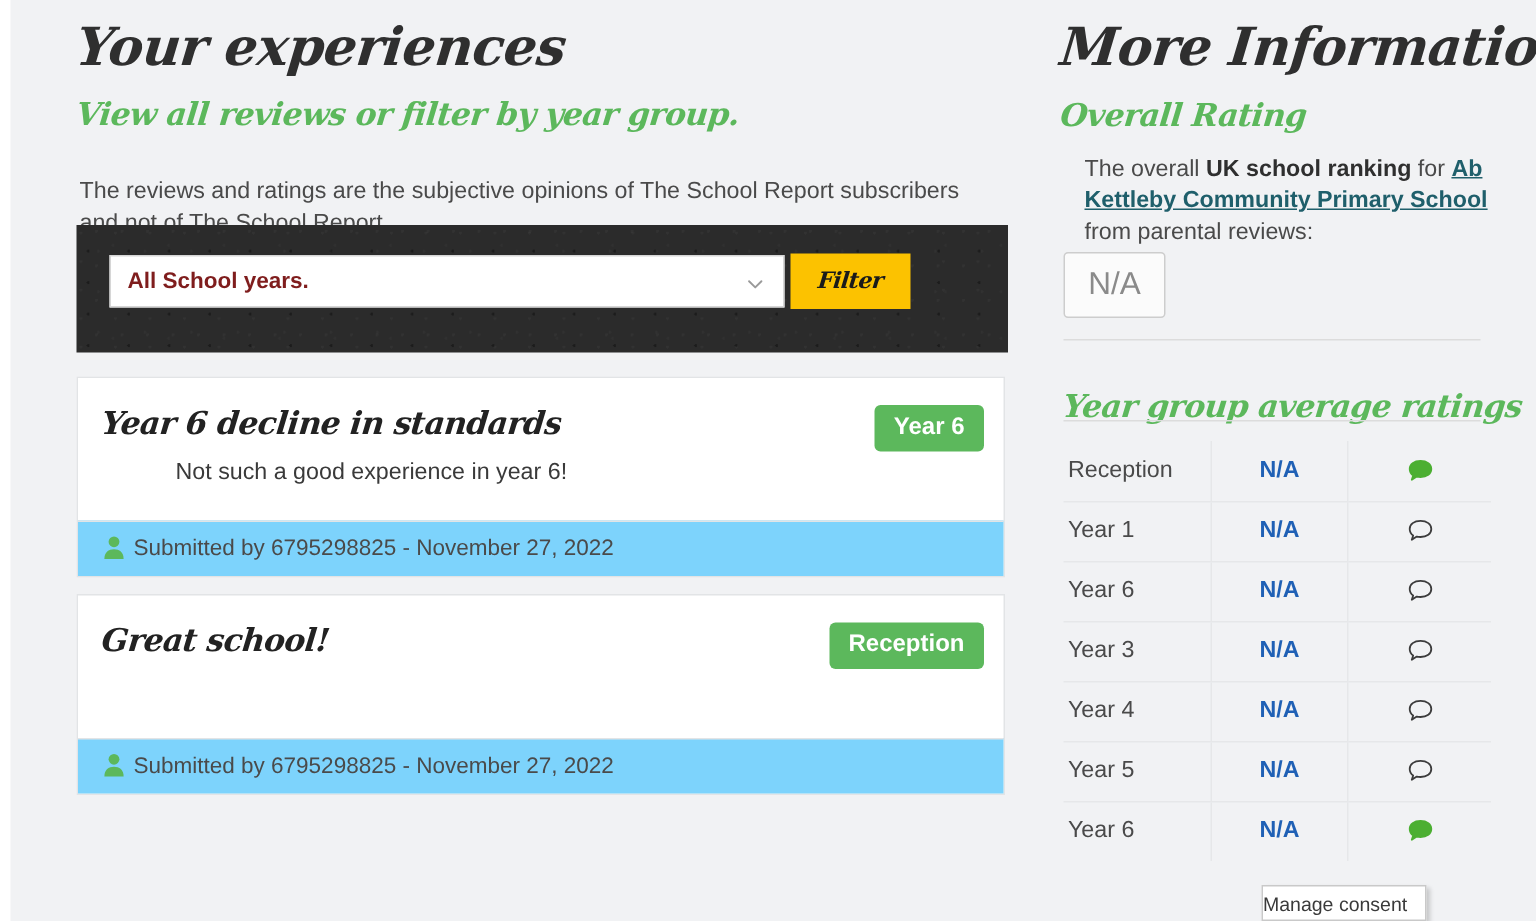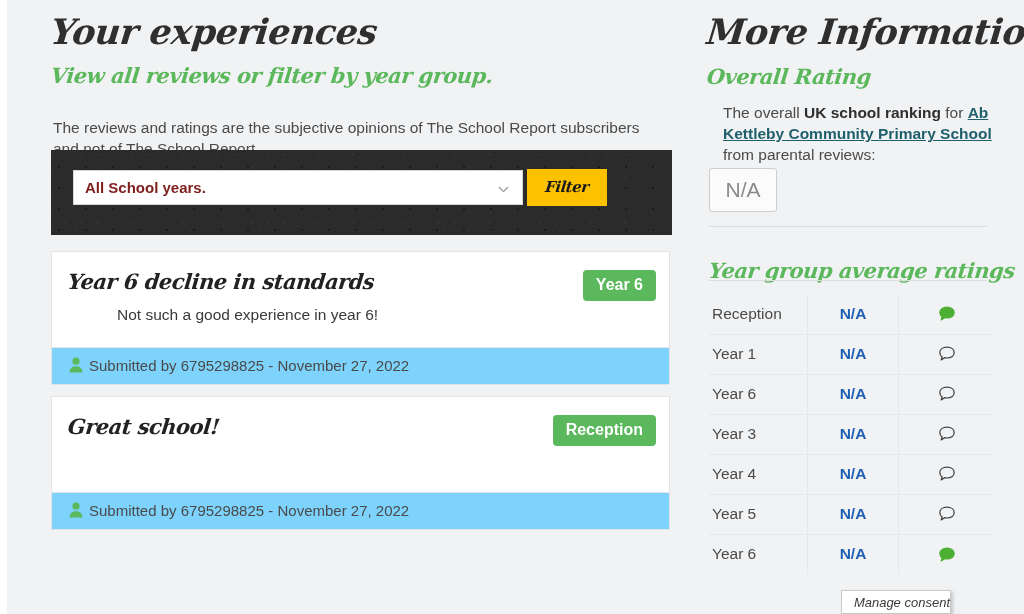--- a/index.html
+++ b/index.html
@@ -311,22 +311,21 @@
     box-shadow: 2px 2px 3px rgba(0,0,0,.18);
     box-sizing: border-box;
     cursor: pointer;
     padding: 0;
   }
   #manage-consent-label {
     display: block;
     color: #3a3a3a;
     font-size: 13px;
     line-height: 23px;
-    text-align: right;
-    font-style: italic;
+    text-align: left;
   }
 </style>
 </head>
 <body>
 
 <div id="page">
 
   <div id="left-col">
 
     <h1 id="page-title" class="script">Your experiences</h1>

